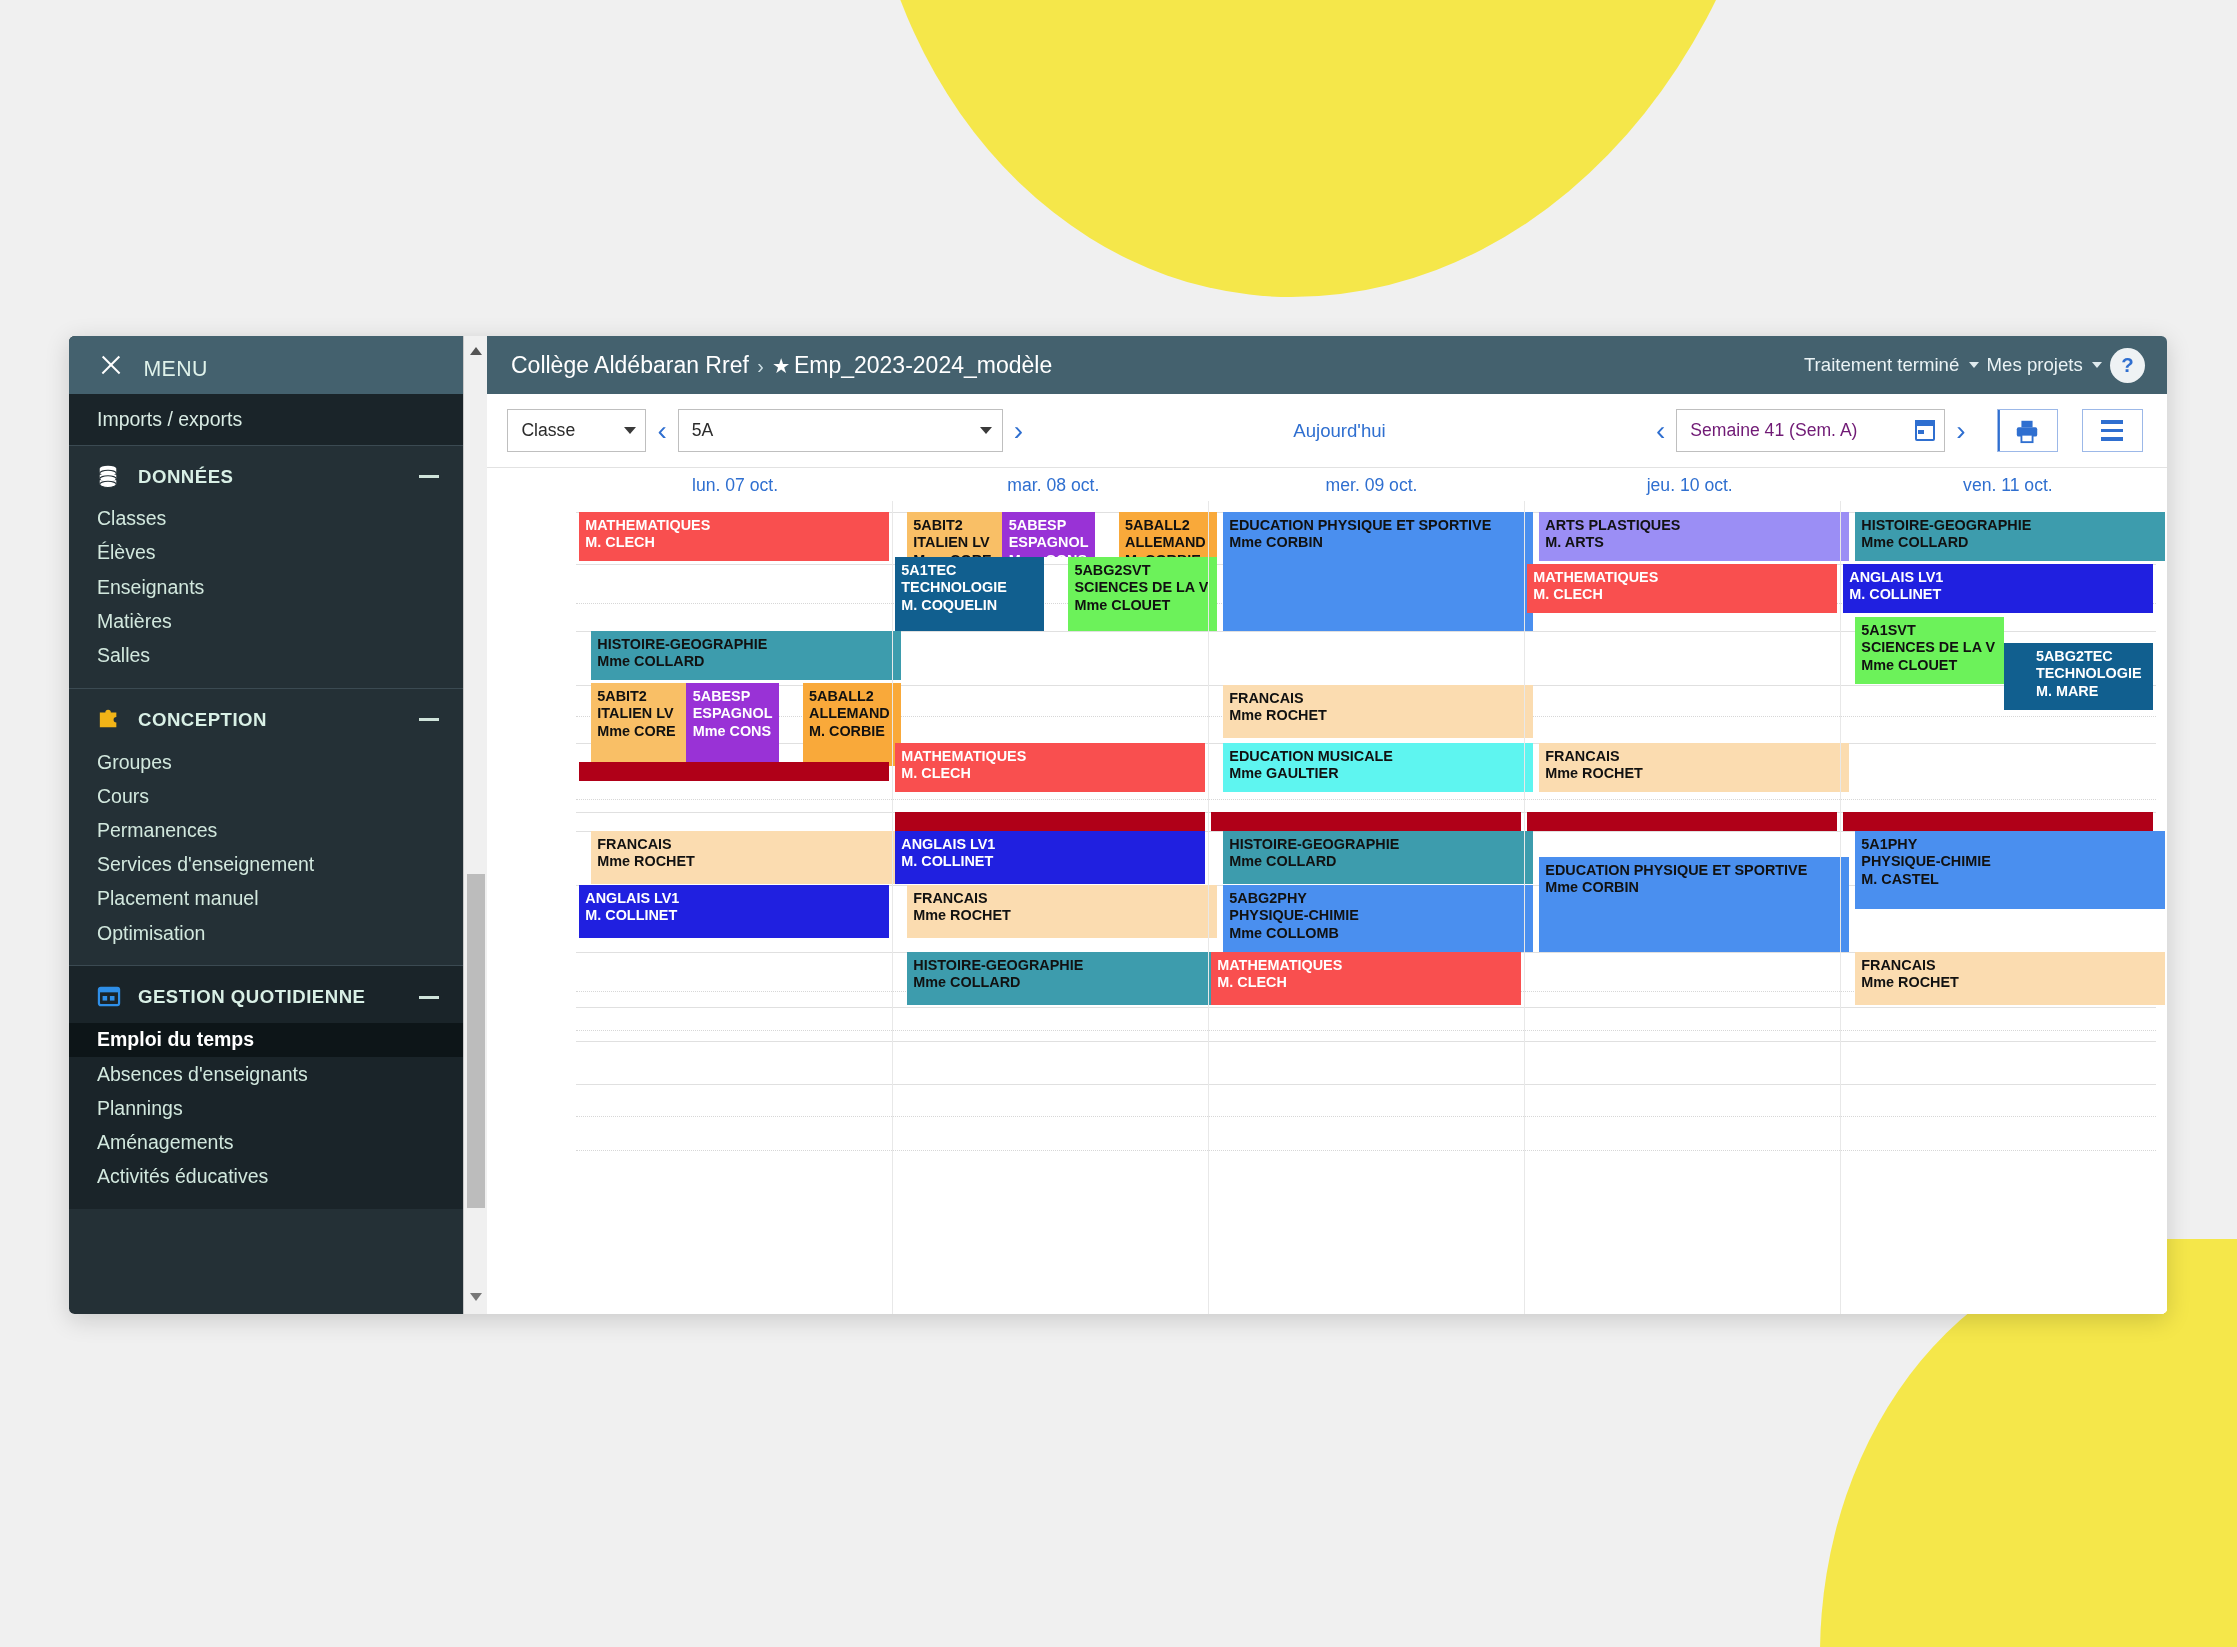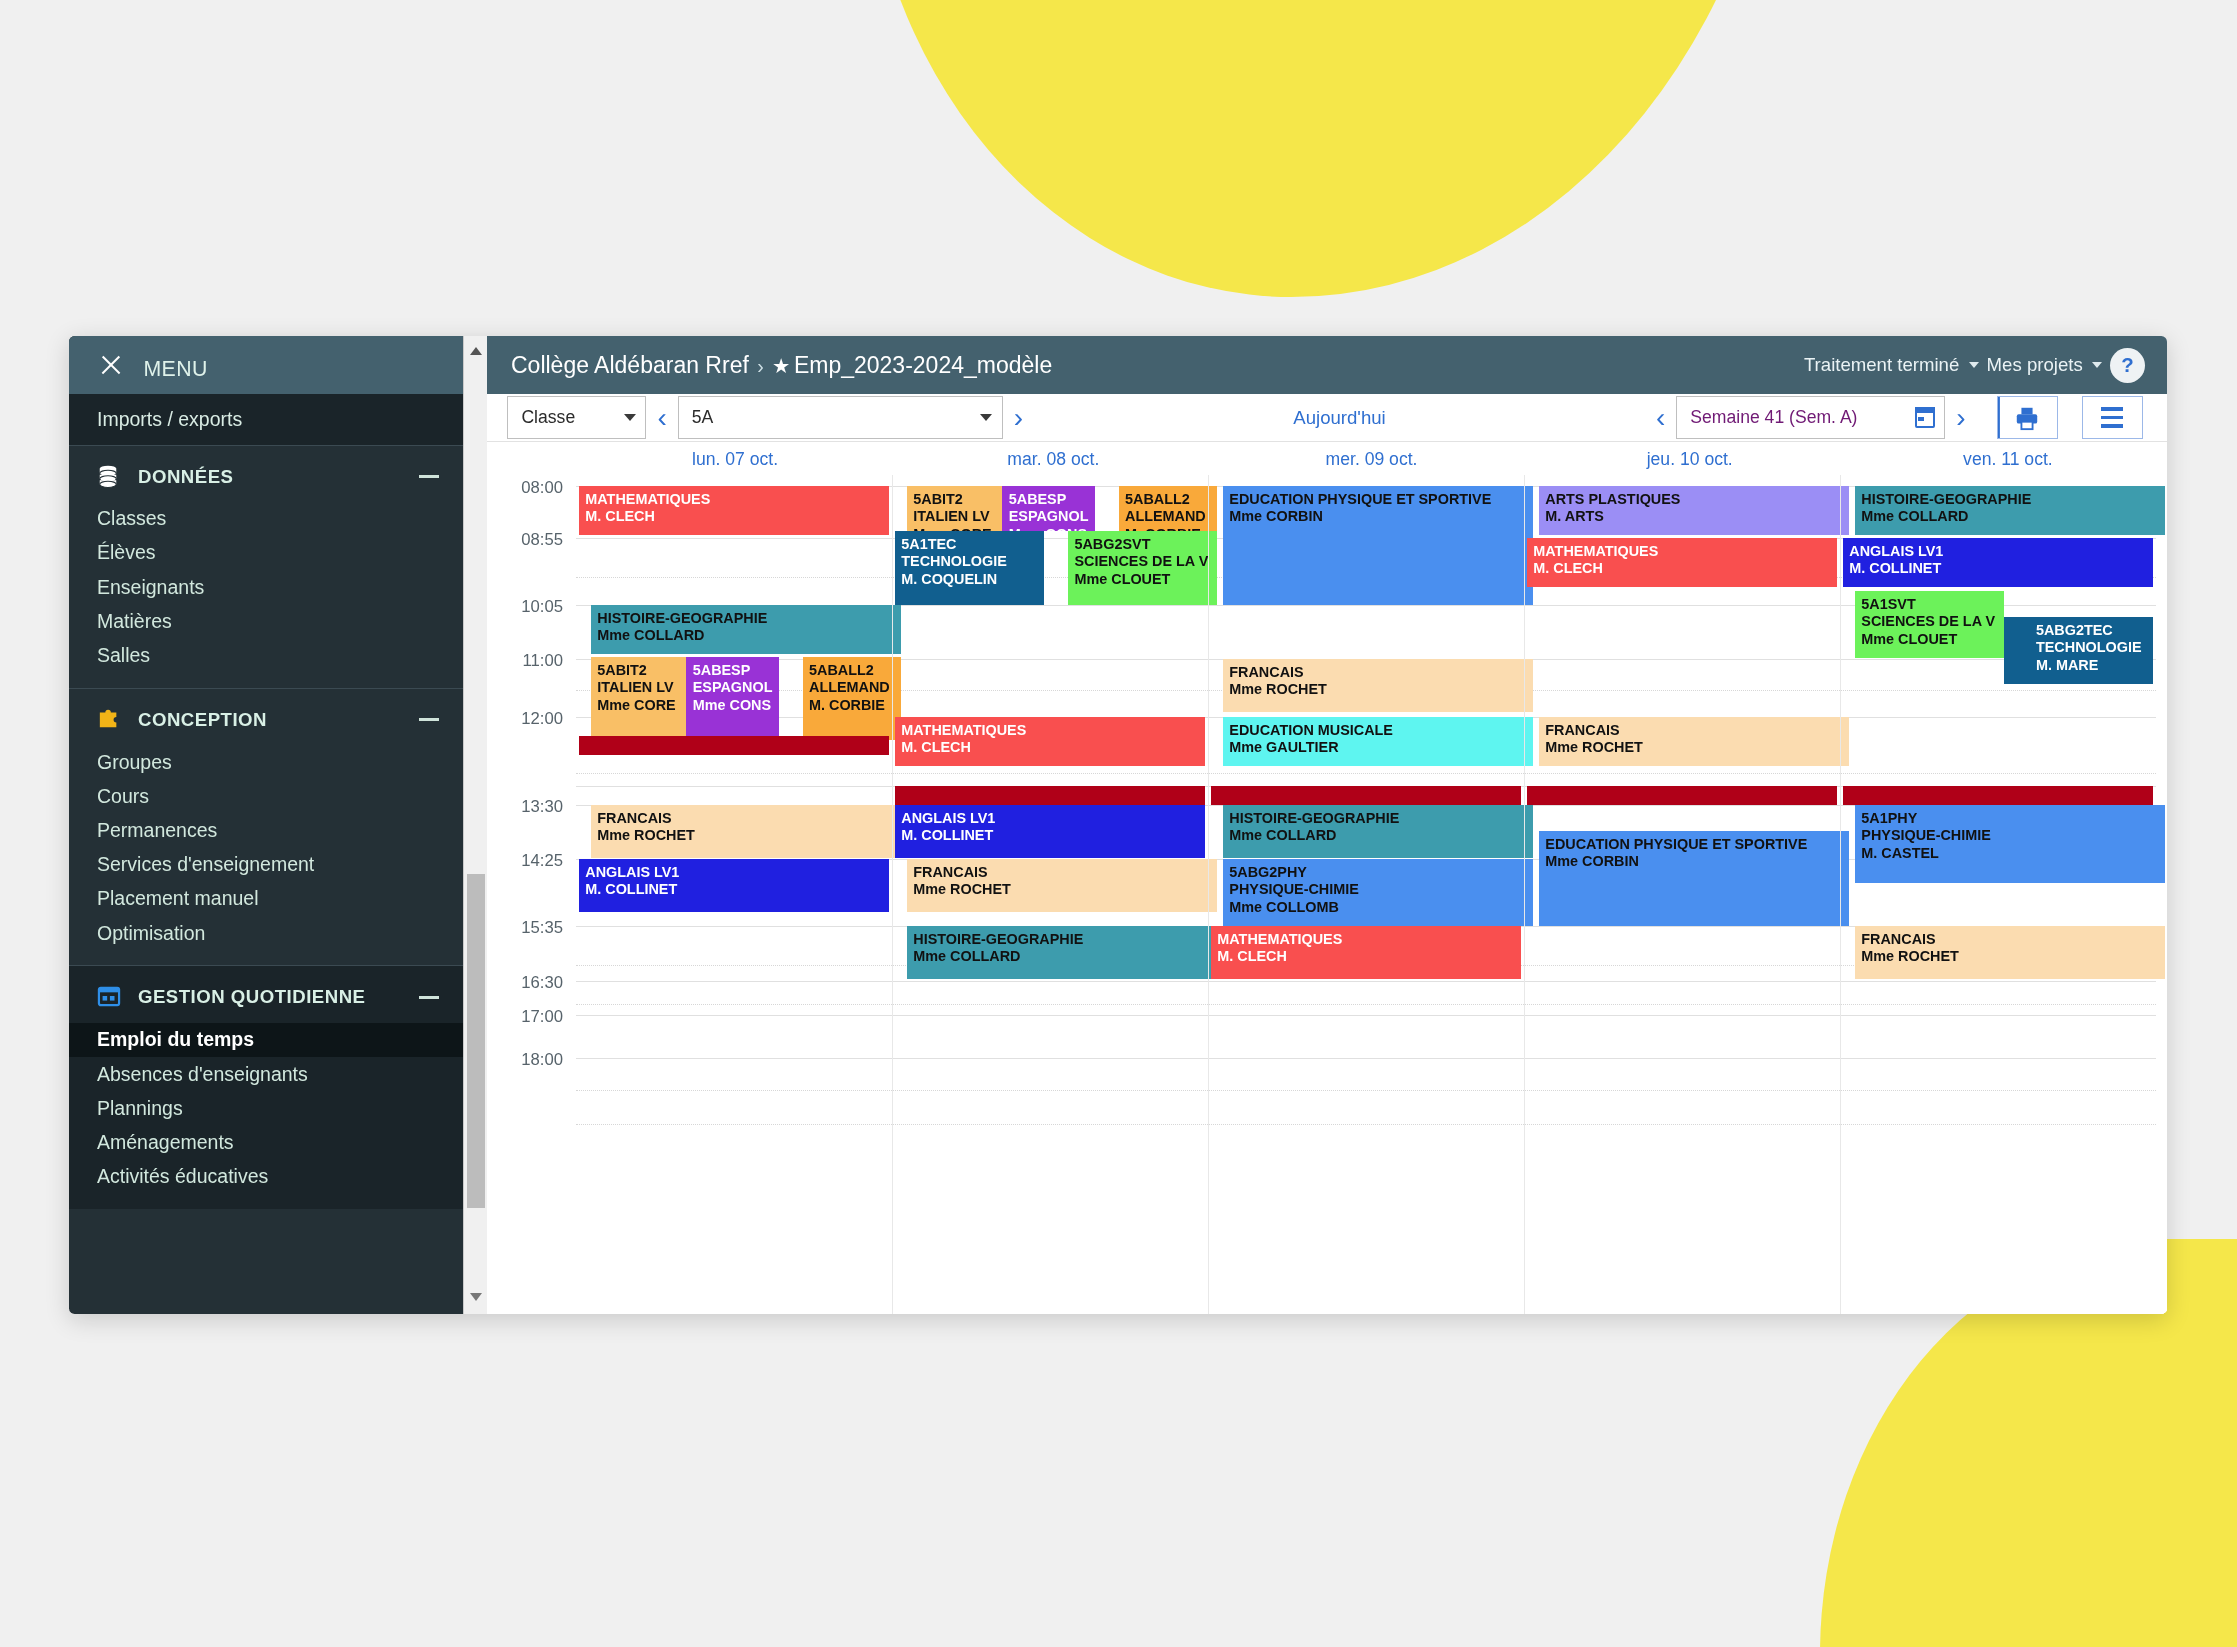--- a/index.html
+++ b/index.html
@@ -148,21 +148,21 @@
     border-top: 6.5px solid #dfeaee;
   }
   .help-btn {
     width: 35px; height: 35px; border-radius: 50%;
     background: #eef2f4; color: #2f6fd0;
     font-size: 20.4px; font-weight: bold;
     display: flex; align-items: center; justify-content: center;
   }
   
   .toolbar {
-    height: 48px; flex: none;
+    height: 74px; flex: none;
     display: flex; align-items: center;
     padding: 0 24px 0 20.4px;
     border-bottom: 0.9px solid #e2e2e2;
     background: #ffffff;
   }
   .select {
     height: 43px; border: 0.9px solid #bfbfbf; background: #ffffff;
     display: flex; align-items: center; justify-content: space-between;
     padding: 0 9.3px 0 13px; font-size: 17.6px; color: #2b2b2b;
   }
@@ -406,33 +406,20 @@
         <div class="day-head-row">
           <div class="time-gutter-head"></div>
           <div class="day-head">lun. 07 oct.</div>
           <div class="day-head">mar. 08 oct.</div>
           <div class="day-head">mer. 09 oct.</div>
           <div class="day-head">jeu. 10 oct.</div>
           <div class="day-head">ven. 11 oct.</div>
         </div>
 
         <div class="grid-area">
-          <div class="time-col" id="time-col">
-              <div class="time-lbl" style="top: 11px;">08:00</div>
-              <div class="time-lbl" style="top: 63px;">08:55</div>
-              <div class="time-lbl" style="top: 130px;">10:05</div>
-              <div class="time-lbl" style="top: 184px;">11:00</div>
-              <div class="time-lbl" style="top: 242px;">12:00</div>
-              <div class="time-lbl" style="top: 330px;">13:30</div>
-              <div class="time-lbl" style="top: 384px;">14:25</div>
-              <div class="time-lbl" style="top: 451px;">15:35</div>
-              <div class="time-lbl" style="top: 506px;">16:30</div>
-              <div class="time-lbl" style="top: 540px;">17:00</div>
-              <div class="time-lbl" style="top: 583px;">18:00</div>
-            </div>
           <div class="days-wrap" id="days-wrap">
               <div class="hline" style="top: 11px;"></div>
               <div class="hline" style="top: 63px;"></div>
               <div class="hline" style="top: 130px;"></div>
               <div class="hline" style="top: 184px;"></div>
               <div class="hline" style="top: 242px;"></div>
               <div class="hline" style="top: 311px;"></div>
               <div class="hline" style="top: 330px;"></div>
               <div class="hline" style="top: 384px;"></div>
               <div class="hline" style="top: 451px;"></div>

